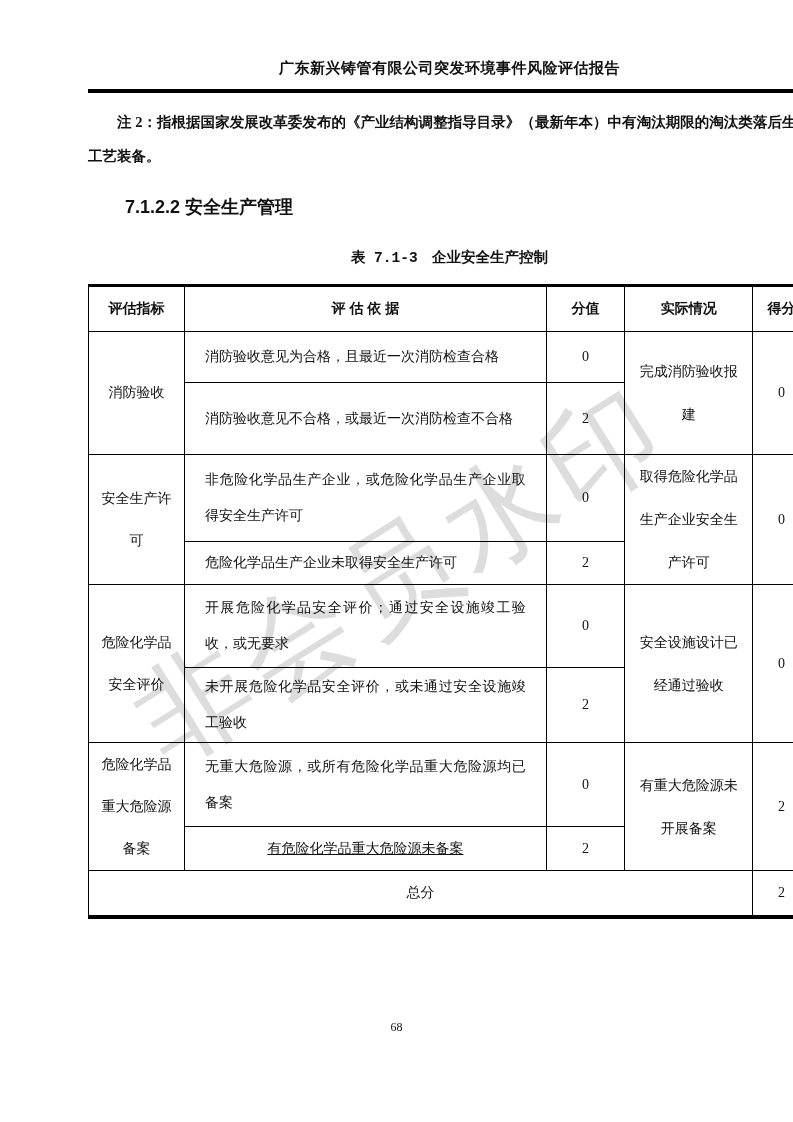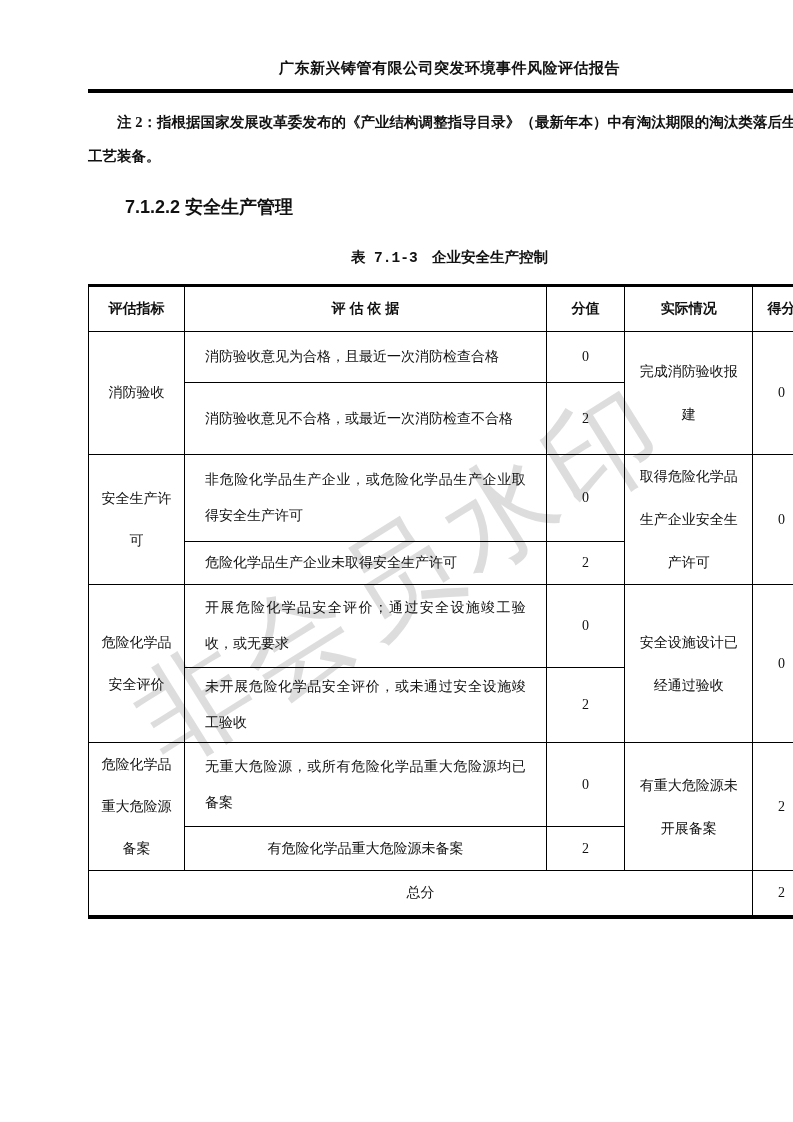--- a/index.html
+++ b/index.html
@@ -46,21 +46,21 @@
   .table-wrap { margin-top:17px; border-top:2px solid #000; border-bottom:3px solid #000; }
   table { width:100%; border-collapse:collapse; table-layout:fixed; }
   th,td { border:1px solid #000; vertical-align:middle; font-size:14px; background:transparent; }
   th {
     font-family:"Liberation Sans","DejaVu Sans",sans-serif;
     font-weight:bold; text-align:center; font-size:14px;
   }
   td.c   { text-align:center; }
   td.ind { text-align:center; line-height:42px; padding:0 7px; }
   td.crit{ text-align:justify; line-height:36px; padding:0 20px; }
-  td.critc{ text-align:center; line-height:36px; padding:0 17px; }
+  td.critc{ text-align:center; line-height:36px; padding:0 17px;text-decoration:underline; }
   td.act { text-align:center; line-height:43px; padding:0 9px; }
   tr.h45 { height:45px; } tr.h51 { height:51px; } tr.h72 { height:72px; }
   tr.h86 { height:86px; } tr.h43 { height:43px; } tr.h83 { height:83px; }
   tr.h75 { height:75px; } tr.h84 { height:84px; } tr.h44 { height:44px; }
 
   .page-number {
     position:absolute; left:0; width:100%; top:1020px;
     text-align:center; font-size:12px; z-index:1;
   }
 </style>
@@ -153,13 +153,14 @@
 
           <tr class="h45">
             <td class="c" colspan="4">总分</td>
             <td class="c">2</td>
           </tr>
         </tbody>
       </table>
     </div>
   </div>
 
+  <div class="page-number">68</div>
 </div>
 
 </body></html>

